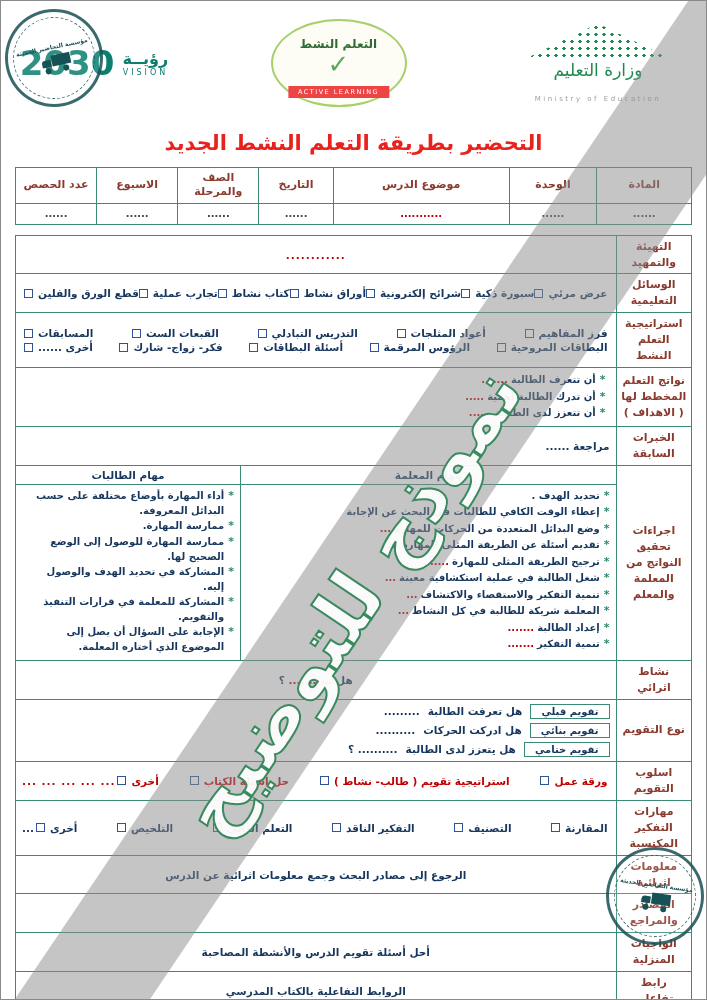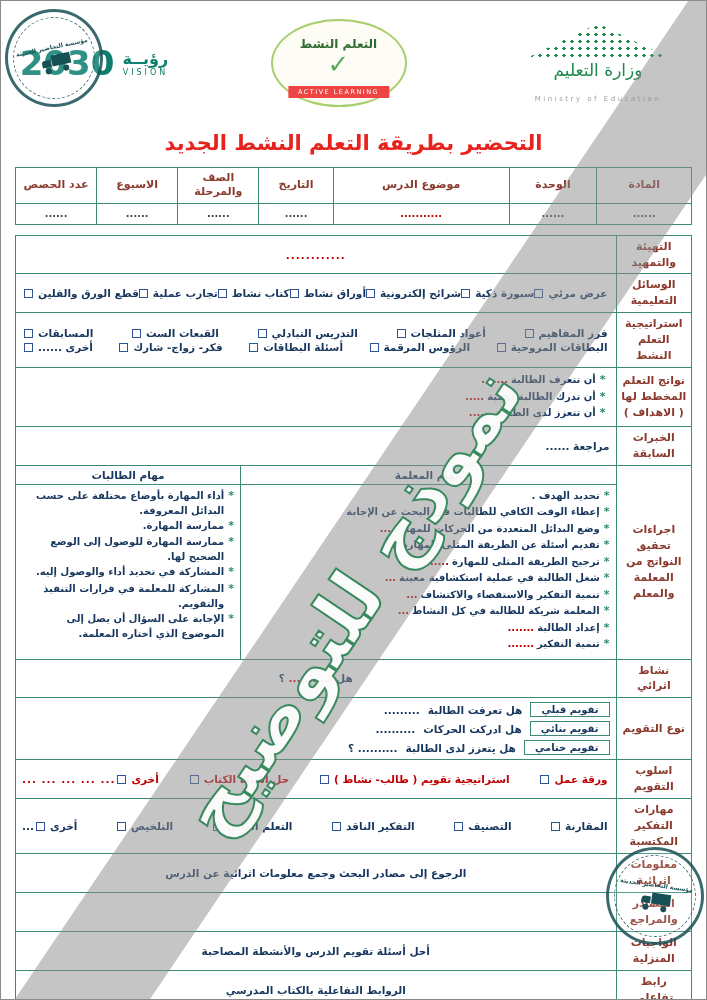--- a/index.html
+++ b/index.html
@@ -379,21 +379,21 @@
                   <div class="bullet">
                     <span class="bmark">*</span>
                     <span class="btext">ممارسة المهارة.</span>
                   </div>
                   <div class="bullet">
                     <span class="bmark">*</span>
                     <span class="btext">ممارسة المهارة للوصول إلى الوضع الصحيح لها.</span>
                   </div>
                   <div class="bullet">
                     <span class="bmark">*</span>
-                    <span class="btext">المشاركة في تحديد أداء والوصول إليه.</span>
+                    <span class="btext">المشاركة في تحديد الهدف والوصول إليه.</span>
                   </div>
                   <div class="bullet">
                     <span class="bmark">*</span>
                     <span class="btext">المشاركة للمعلمة في قرارات التنفيذ والتقويم.</span>
                   </div>
                   <div class="bullet">
                     <span class="bmark">*</span>
                     <span class="btext">الإجابة على السؤال أن يصل إلى الموضوع الذي أختاره المعلمة.</span>
                   </div>
                 </div>

